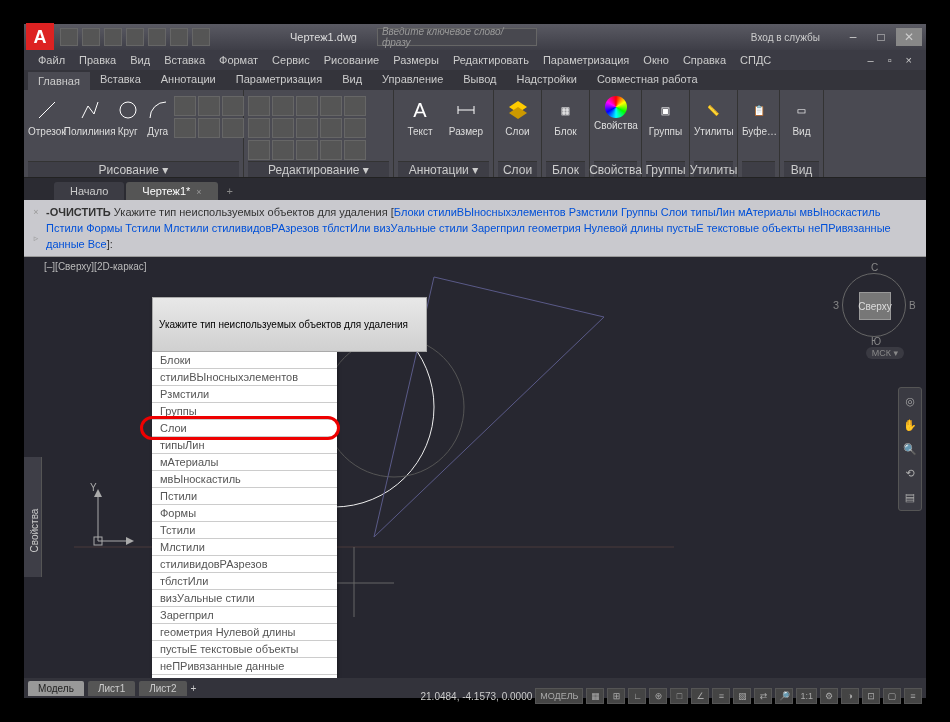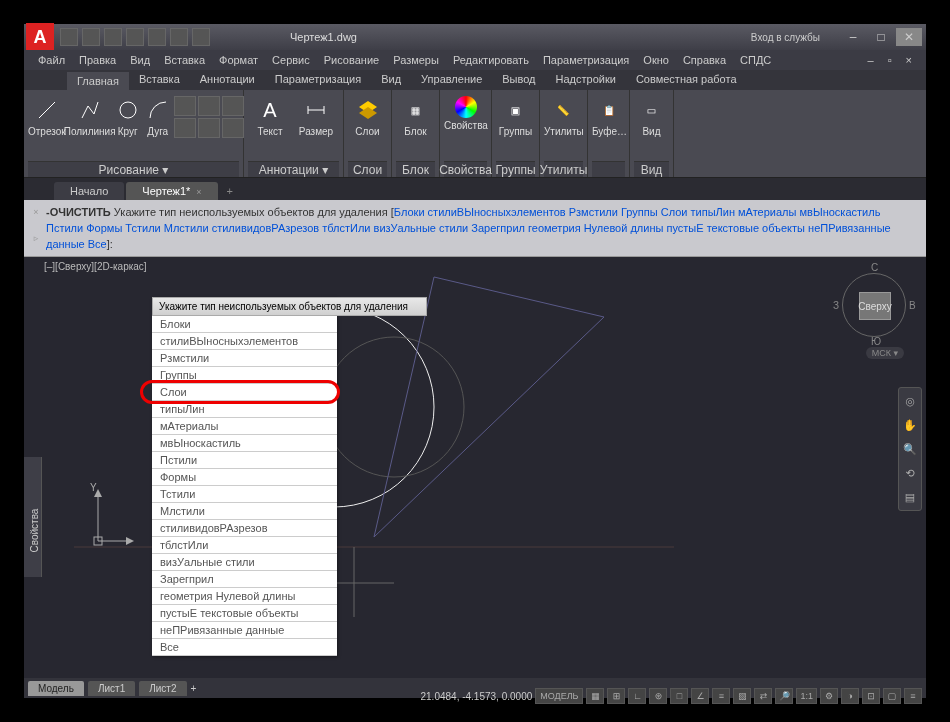--- a/index.html
+++ b/index.html
@@ -14,21 +14,21 @@
 .title-right { margin-left: auto; display: flex; gap: 8px; align-items: center; padding-right: 4px; }
 .title-right span { font-size: 10px; color: #ccc; }
 .win-btns { display: flex; gap: 2px; margin-left: 12px; }
 .win-btn { width: 26px; height: 18px; display: flex; align-items: center; justify-content: center; color: #ccc; font-size: 12px; }
 .win-btn.close { background: #888; }
 .menubar { height: 20px; background: #3b3b44; display: flex; align-items: center; padding: 0 8px; gap: 2px; font-size: 11px; color: #ccc; }
 .menubar span { padding: 2px 6px; }
 .menubar-right { margin-left: auto; display: flex; gap: 2px; }
 .ribbon-tabs { height: 20px; background: #34343b; display: flex; align-items: flex-end; font-size: 11px; padding-left: 4px; }
 .ribbon-tab { padding: 3px 10px; color: #ccc; border-bottom: 2px solid transparent; }
-.ribbon-tab.active { background: #4a4a52; border-bottom: 0; margin-left: 39px; }
+.ribbon-tab.active { background: #4a4a52; border-bottom: 0; }
 .ribbon { height: 88px; background: #4a4a52; border-bottom: 1px solid #222; display: flex; }
 .panel { border-right: 1px solid #333; display: flex; flex-direction: column; padding: 2px 4px 0; }
 .panel-body { flex: 1; display: flex; align-items: flex-start; gap: 2px; }
 .panel-label { height: 16px; font-size: 12px; color: #ccc; text-align: center; background: #3e3e46; border-top: 1px solid #333; display: flex; align-items: center; justify-content: center; gap: 3px; }
 .rb-btn-lg { width: 44px; display: flex; flex-direction: column; align-items: center; font-size: 10px; color: #ddd; gap: 2px; padding-top: 4px; }
 .rb-icon { width: 28px; height: 28px; display: flex; align-items: center; justify-content: center; color: #fff; }
 .rb-grid { display: grid; grid-template-columns: repeat(3,22px); gap: 2px; padding-top: 4px; }
 .rb-sm { width: 22px; height: 20px; background: #555; border: 1px solid #666; }
 .filetabs { height: 22px; background: #2b2b32; display: flex; align-items: flex-end; padding-left: 30px; gap: 0; font-size: 11px; }
 .filetab { padding: 3px 16px; background: #3c3c44; color: #ccc; border-radius: 3px 3px 0 0; margin-right: 2px; position: relative; }
@@ -47,21 +47,21 @@
 .viewcube { position: absolute; right: 20px; top: 16px; width: 64px; height: 64px; }
 .viewcube-ring { width: 64px; height: 64px; border: 1px solid #666; border-radius: 50%; position: relative; }
 .viewcube-face { position: absolute; left: 16px; top: 18px; width: 32px; height: 28px; background: #777; color: #ddd; font-size: 10px; display: flex; align-items: center; justify-content: center; border: 1px solid #999; }
 .vc-l { position: absolute; font-size: 10px; color: #888; }
 .mck { position: absolute; right: 22px; top: 90px; font-size: 9px; color: #888; background: #3a3a42; padding: 1px 6px; border-radius: 6px; }
 .navbar { position: absolute; right: 4px; top: 130px; width: 24px; background: #3a3a42; border: 1px solid #555; border-radius: 3px; padding: 4px 0; display: flex; flex-direction: column; gap: 6px; align-items: center; }
 .nav-item { width: 18px; height: 18px; color: #aaa; font-size: 11px; display: flex; align-items: center; justify-content: center; }
 svg.geom { position: absolute; left: 50px; top: 10px; }
 .ucs { position: absolute; left: 66px; top: 226px; }
 .dropdown { position: absolute; left: 128px; top: 40px; width: 185px; background: #fff; font-size: 11px; box-shadow: 1px 1px 3px rgba(0,0,0,0.4); }
-.dd-head { background: linear-gradient(#e8e8e8,#d0d0d0); padding: 3px 6px; border: 1px solid #aaa; font-size: 10px; width: 275px; }
+.dd-head { background: linear-gradient(#e8e8e8,#d0d0d0); padding: 21px 6px; border: 1px solid #aaa; font-size: 10px; width: 275px; }
 .dd-item { padding: 2px 8px; border-bottom: 1px solid #ccc; color: #555; background: #fff; }
 .dd-item.hl { position: relative; }
 .dd-hl-ring { position: absolute; left: -12px; top: -4px; width: 200px; height: 24px; border: 3px solid #e00; border-radius: 12px; pointer-events: none; }
 .statusbar { height: 20px; background: #33333b; display: flex; align-items: center; font-size: 10px; color: #ccc; padding: 0 4px; gap: 4px; }
 .sb-tab { padding: 2px 10px; background: #555; border-radius: 2px 2px 0 0; }
 .sb-tab.active { background: #999; color: #222; }
 .sb-right { margin-left: auto; display: flex; align-items: center; gap: 3px; margin-top: 16px; }
 .sb-btn { width: 18px; height: 16px; background: #444; border: 1px solid #555; display: flex; align-items: center; justify-content: center; color: #aaa; font-size: 9px; }
 </style>
 </head>
@@ -74,20 +74,21 @@
   <div class="qat">
     <div class="qat-btn"></div>
     <div class="qat-btn"></div>
     <div class="qat-btn"></div>
     <div class="qat-btn"></div>
     <div class="qat-btn"></div>
     <div class="qat-btn"></div>
     <div class="qat-btn"></div>
   </div>
   <div class="title-text">Чертеж1.dwg</div>
+  <div class="title-search">Введите ключевое слово/фразу</div>
   <div class="title-right">
     <span>Вход в службы</span>
     <div class="win-btns">
       <div class="win-btn">–</div>
       <div class="win-btn">□</div>
       <div class="win-btn close">✕</div>
     </div>
   </div>
 </div>
 
@@ -162,20 +163,42 @@
       <div class="rb-grid">
         <div class="rb-sm"></div>
             <div class="rb-sm"></div>
             <div class="rb-sm"></div>
         <div class="rb-sm"></div>
             <div class="rb-sm"></div>
             <div class="rb-sm"></div>
       </div>
     </div>
     <div class="panel-label">Рисование ▾</div>
+  </div>
+  <div class="panel" style="width:150px">
+    <div class="panel-body">
+          <div class="rb-grid" style="grid-template-columns:repeat(5,22px)">
+      <div class="rb-sm"></div>
+            <div class="rb-sm"></div>
+            <div class="rb-sm"></div>
+            <div class="rb-sm"></div>
+            <div class="rb-sm"></div>
+      <div class="rb-sm"></div>
+            <div class="rb-sm"></div>
+            <div class="rb-sm"></div>
+            <div class="rb-sm"></div>
+            <div class="rb-sm"></div>
+      <div class="rb-sm"></div>
+            <div class="rb-sm"></div>
+            <div class="rb-sm"></div>
+            <div class="rb-sm"></div>
+            <div class="rb-sm"></div>
+    </div>
+        </div>
+    <div class="panel-label">Редактирование ▾</div>
   </div>
   <div class="panel" style="width:100px">
     <div class="panel-body">
       <div class="rb-btn-lg">
             <div class="rb-icon" style="font-size:20px">A</div>
             <span>Текст</span>
           </div>
       <div class="rb-btn-lg">
             <div class="rb-icon">
               <svg width="20" height="20">

